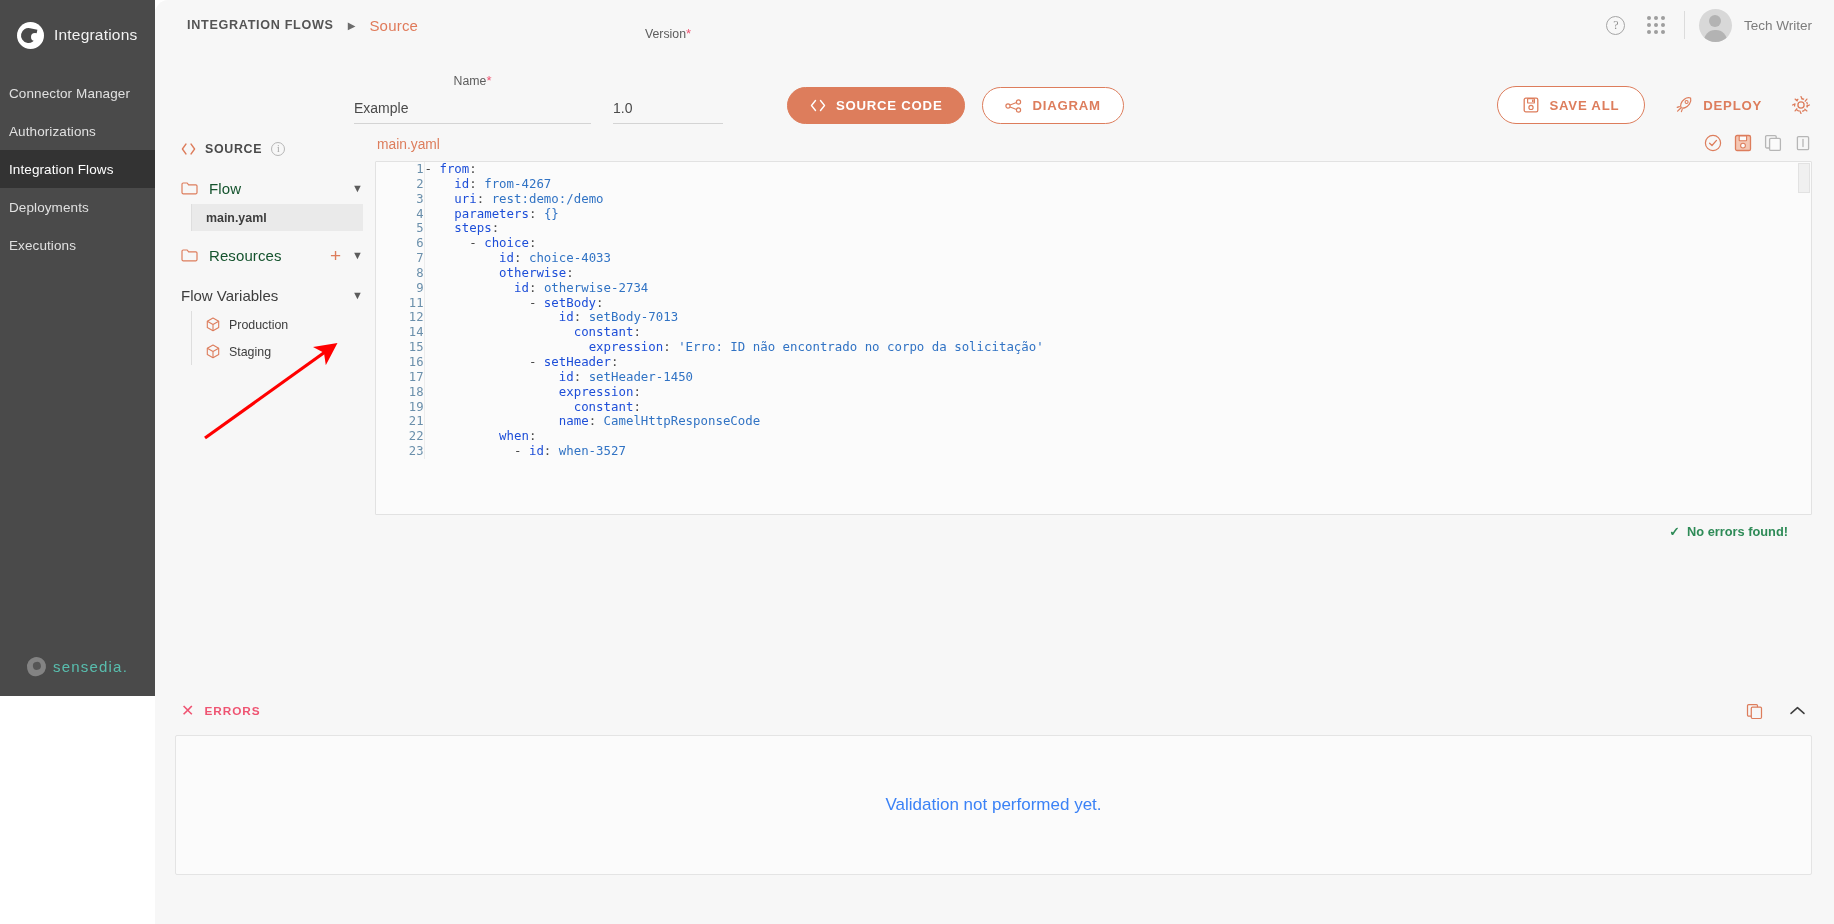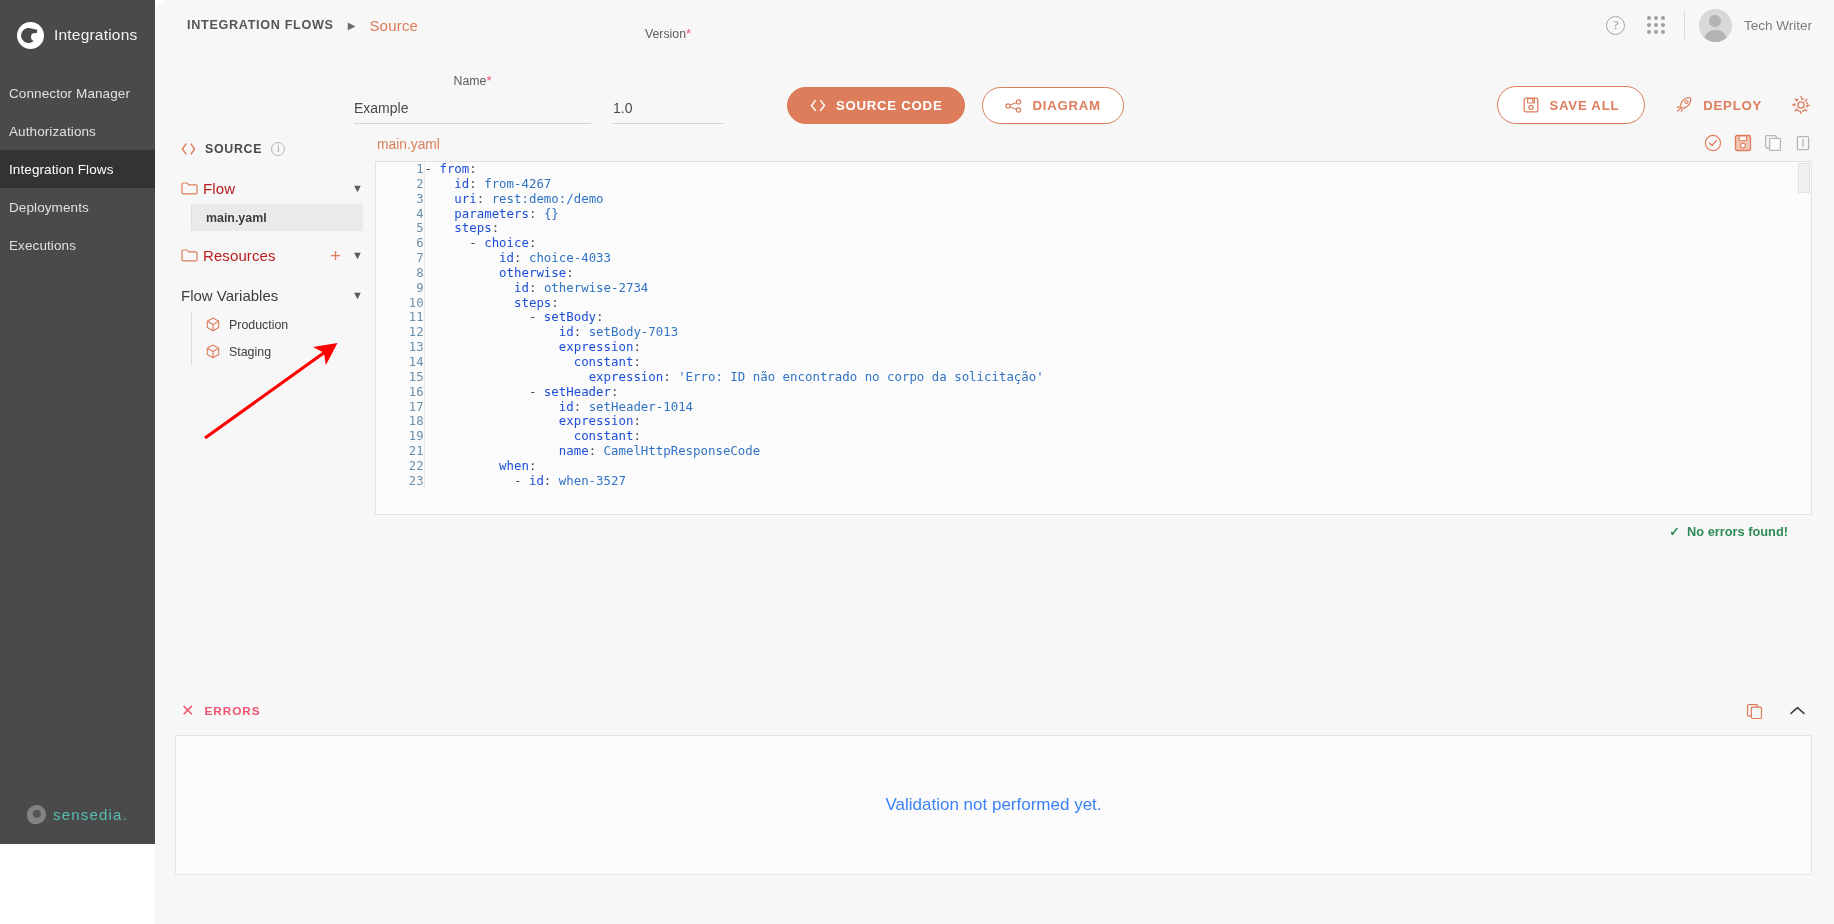--- a/index.html
+++ b/index.html
@@ -10,21 +10,21 @@
     background: #ffffff;
     font-family: "Liberation Sans", sans-serif;
     -webkit-font-smoothing: antialiased;
   }
 
   
   #app { position: relative; width: 1834px; height: 924px; display: flex; background:#ffffff; }
 
   
   #sidebar {
-    width: 155px; height: 844px;
+    width: 155px; height: 696px;
     background: #4a4a4a;
     flex: 0 0 155px;
     position: relative;
     color: #e8e8e8;
   }
   .brand {
     display: flex; align-items: center; gap: 10px;
     padding: 18px 0 0 17px; height: 52px;
   }
   .brand-logo {
@@ -171,21 +171,21 @@
   }
   .info-circle {
     width: 14px; height: 14px; border-radius: 50%; border: 1.2px solid #b6b6b6;
     color: #a0a0a0; font-size: 9.5px; display:flex; align-items:center;
     justify-content:center; font-family: "Liberation Serif", serif;
   }
   .tree-row {
     display:flex; align-items:center; height: 32px; margin-top: 8px; cursor:pointer;
   }
   .tree-row .t-label {
-    font-size: 15px; color: #b91c1c; margin-left: 5px; letter-spacing: .1px;
+    font-size: 15px; color: #14532d; margin-left: 11px; letter-spacing: .1px;
   }
   .tree-row .spacer { margin-left:auto; }
   .plus-ico { color:#dd7d5c; font-size: 19px; line-height:1; margin-right: 11px; cursor:pointer; }
   .chev { color:#5c5c5c; font-size: 11px; line-height:1; }
   .child-wrap { margin-left: 10px; border-left: 1px solid #dedede; padding-left: 0; }
   .child-row {
     height: 27px; display:flex; align-items:center; padding-left: 14px; cursor:pointer;
     font-size: 12.4px; color: #3d3d3d;
   }
   .child-row.sel { background: #eaeaea; font-weight: bold; margin-left:0; }
@@ -501,50 +501,42 @@
                   </tr>
                   <tr>
                     <td class="ln">8</td>
                     <td class="code-cell"><span class="p">          </span><span class="k">otherwise</span><span class="p">:</span></td>
                   </tr>
                   <tr>
                     <td class="ln">9</td>
                     <td class="code-cell"><span class="p">            </span><span class="k">id</span><span class="p">: </span><span class="v">otherwise-2734</span></td>
                   </tr>
                   <tr>
-                    <td class="ln">10</td>
-                    <td class="code-cell"><span class="p">            </span><span class="k">steps</span><span class="p">:</span></td>
-                  </tr>
-                  <tr>
                     <td class="ln">11</td>
                     <td class="code-cell"><span class="p">              - </span><span class="k">setBody</span><span class="p">:</span></td>
                   </tr>
                   <tr>
                     <td class="ln">12</td>
                     <td class="code-cell"><span class="p">                  </span><span class="k">id</span><span class="p">: </span><span class="v">setBody-7013</span></td>
                   </tr>
                   <tr>
-                    <td class="ln">13</td>
-                    <td class="code-cell"><span class="p">                  </span><span class="k">expression</span><span class="p">:</span></td>
-                  </tr>
-                  <tr>
                     <td class="ln">14</td>
                     <td class="code-cell"><span class="p">                    </span><span class="k">constant</span><span class="p">:</span></td>
                   </tr>
                   <tr>
                     <td class="ln">15</td>
                     <td class="code-cell"><span class="p">                      </span><span class="k">expression</span><span class="p">: </span><span class="s">'Erro: ID não encontrado no corpo da solicitação'</span></td>
                   </tr>
                   <tr>
                     <td class="ln">16</td>
                     <td class="code-cell"><span class="p">              - </span><span class="k">setHeader</span><span class="p">:</span></td>
                   </tr>
                   <tr>
                     <td class="ln">17</td>
-                    <td class="code-cell"><span class="p">                  </span><span class="k">id</span><span class="p">: </span><span class="v">setHeader-1014</span></td>
+                    <td class="code-cell"><span class="p">                  </span><span class="k">id</span><span class="p">: </span><span class="v">setHeader-1450</span></td>
                   </tr>
                   <tr>
                     <td class="ln">18</td>
                     <td class="code-cell"><span class="p">                  </span><span class="k">expression</span><span class="p">:</span></td>
                   </tr>
                   <tr>
                     <td class="ln">19</td>
                     <td class="code-cell"><span class="p">                    </span><span class="k">constant</span><span class="p">:</span></td>
                   </tr>
                   <tr>

